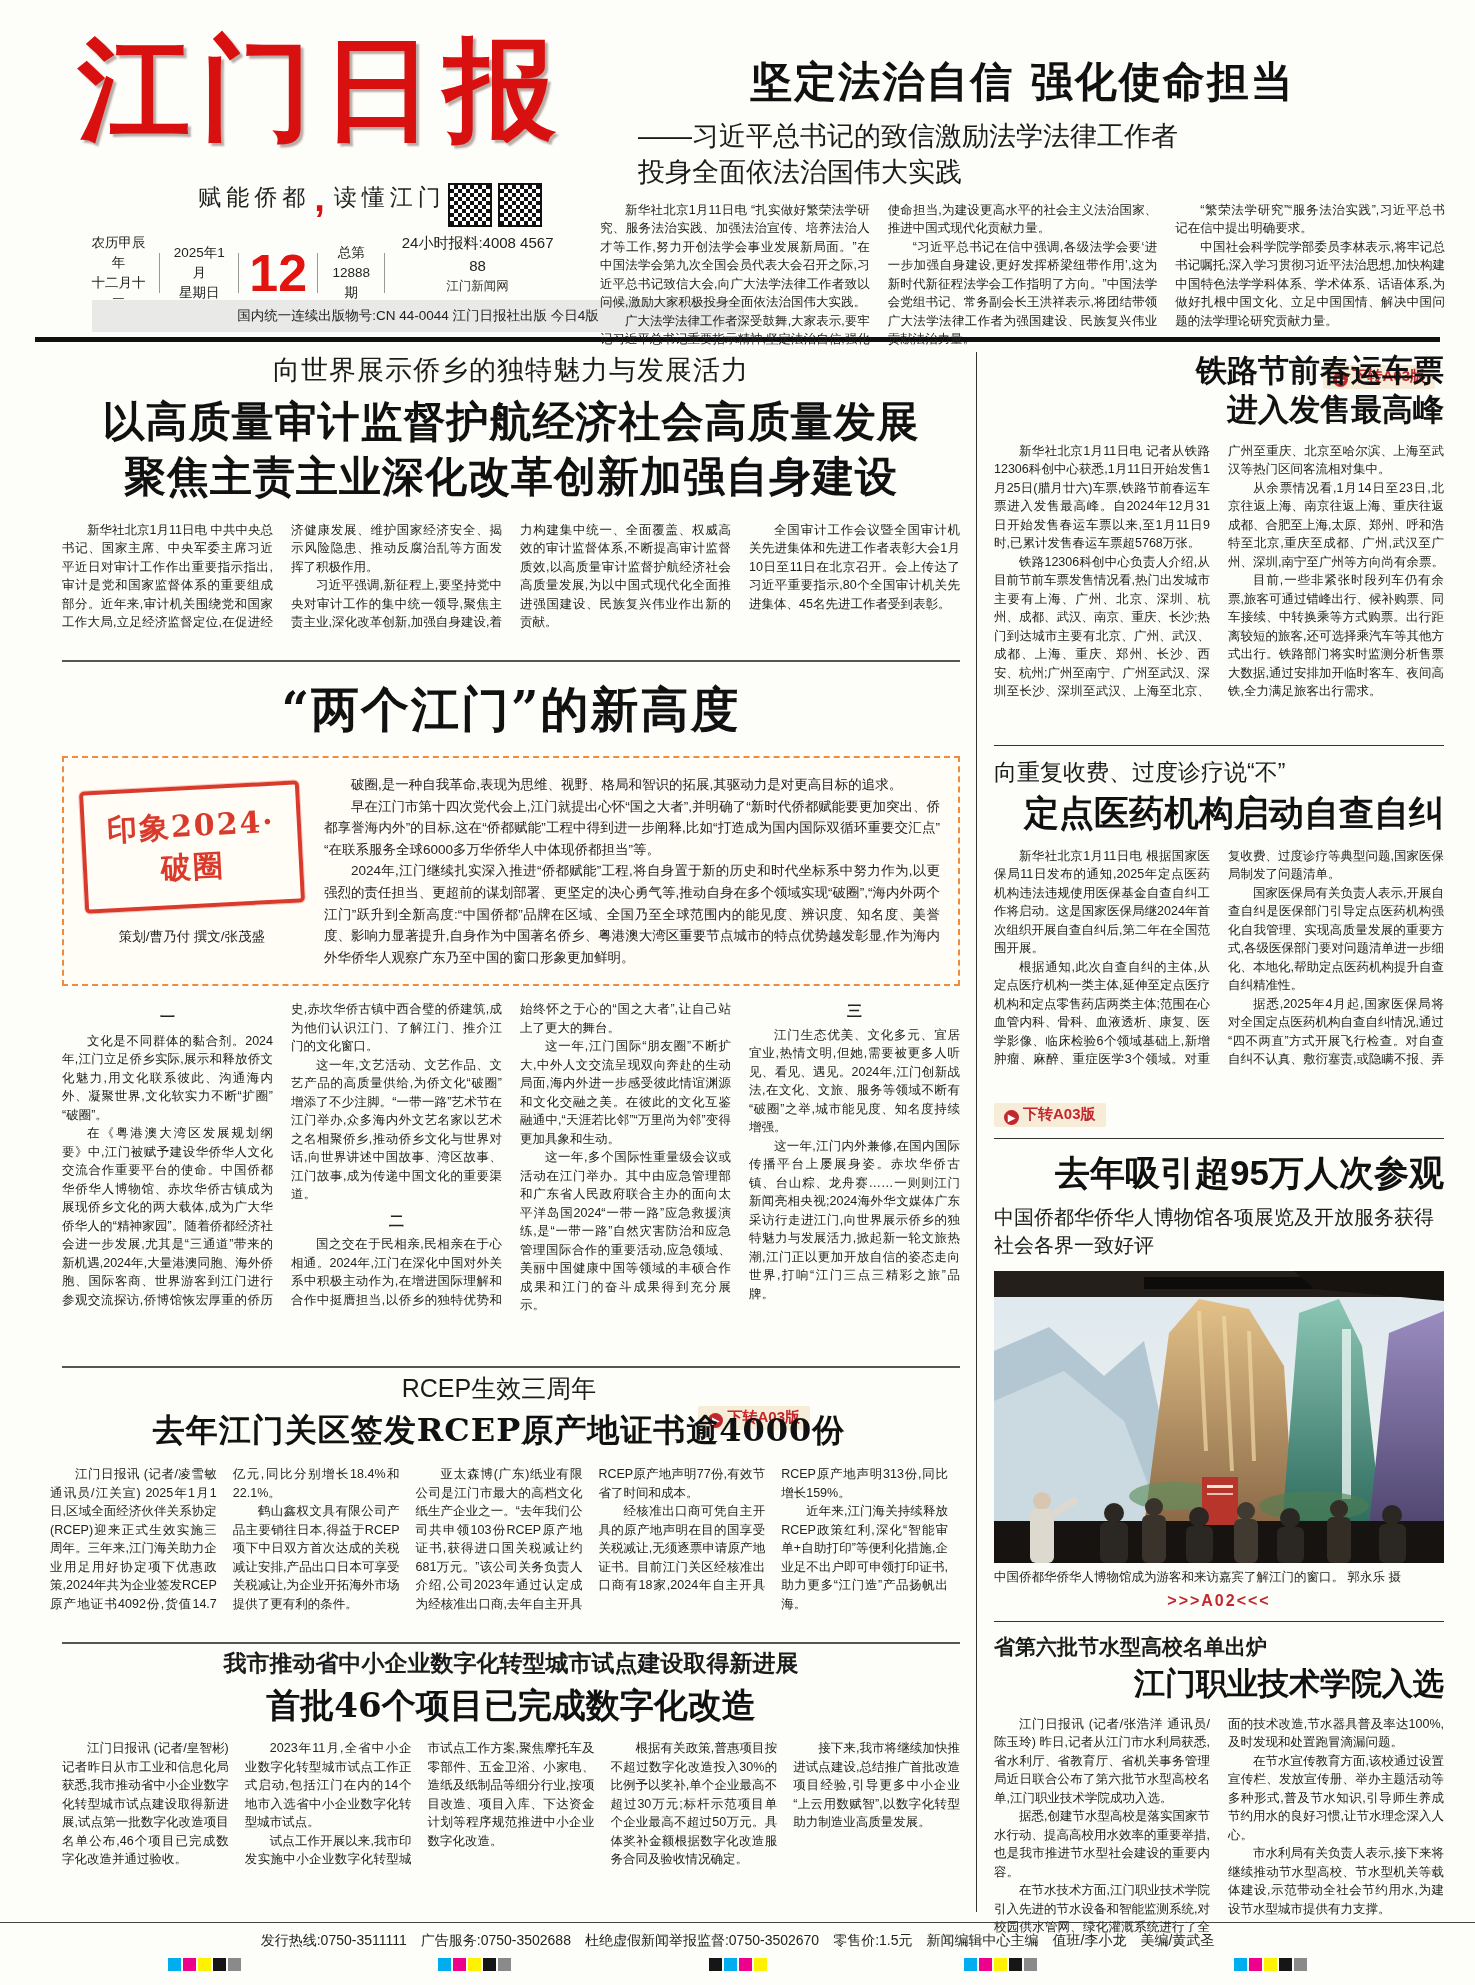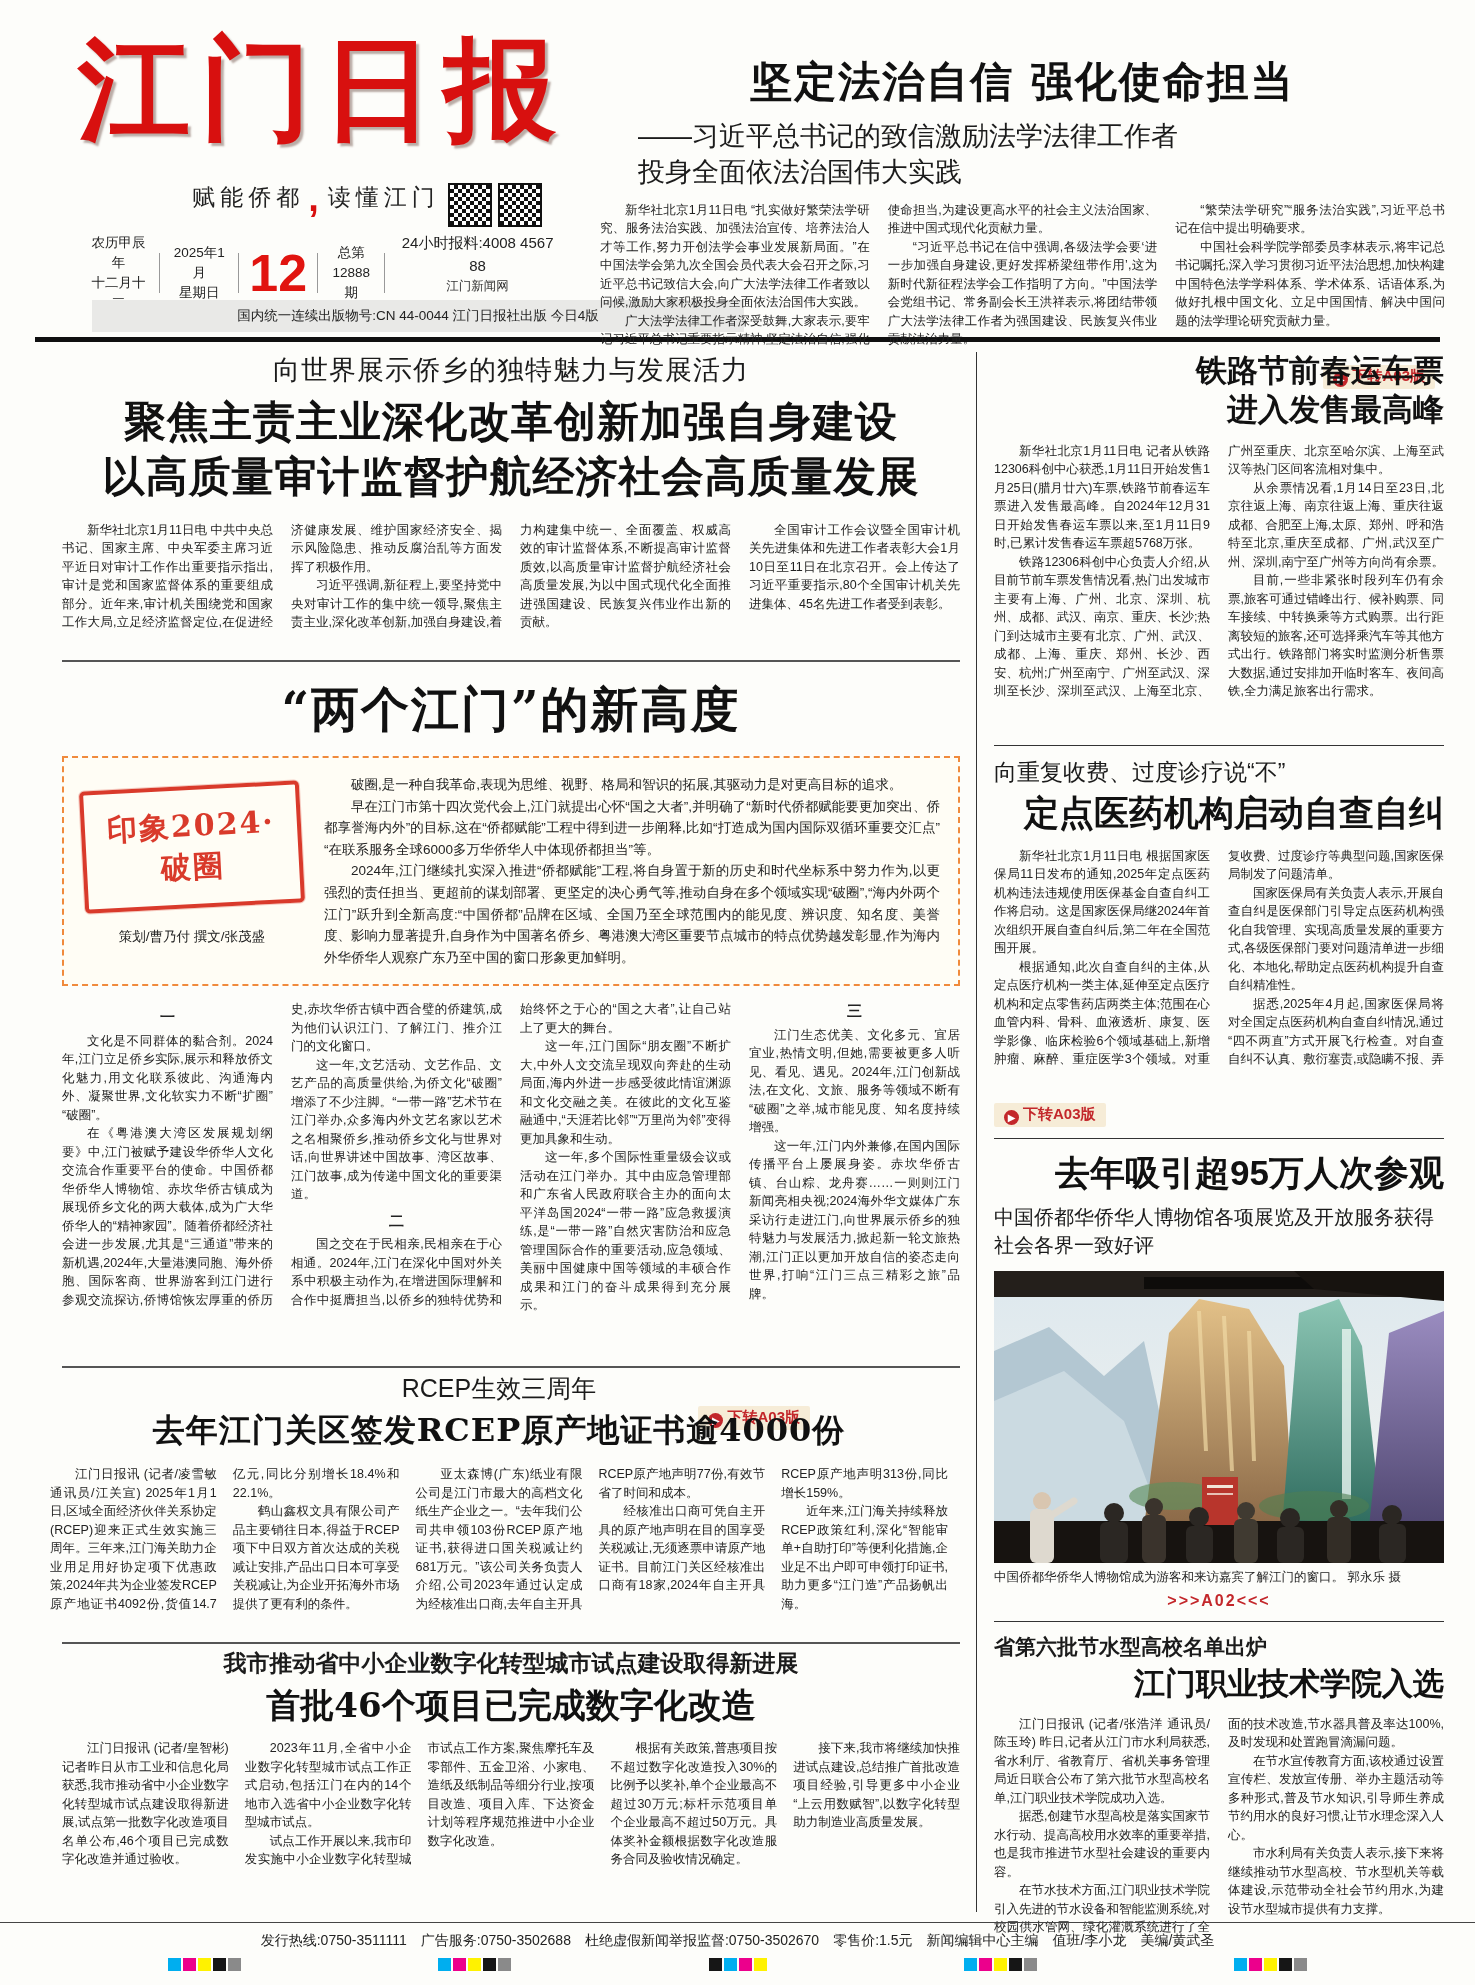--- a/index.html
+++ b/index.html
@@ -5,21 +5,21 @@
   html,body{margin:0;padding:0;background:#e8e8e4;}
   #page{position:relative;width:1475px;height:1985px;background:#fdfdfa;margin:0 auto;
         font-family:"Liberation Sans","DejaVu Sans",sans-serif;color:#1b1b1b;overflow:hidden;}
   .serif{font-family:"DejaVu Serif","Liberation Serif",serif;}
 
   
   .logo{position:absolute;left:76px;top:14px;width:492px;height:162px;
         font-family:"DejaVu Serif","Liberation Serif",serif;font-weight:900;font-size:112px;
         line-height:150px;color:#d8100f;letter-spacing:10px;text-align:center;
         text-shadow:3px 3px 2px rgba(60,20,10,.35);}
-  .slogan{position:absolute;left:70px;top:182px;width:492px;text-align:center;font-size:23px;
+  .slogan{position:absolute;left:76px;top:182px;width:492px;text-align:center;font-size:23px;
           letter-spacing:5px;color:#222;}
   .slogan .mark{color:#d8100f;font-weight:900;font-size:38px;vertical-align:-6px;line-height:0;padding:0 4px;}
   .inforow{position:absolute;left:78px;top:232px;width:492px;display:flex;align-items:center;}
   .inforow .cell{padding:0 10px;text-align:center;font-size:13.5px;line-height:1.5;color:#222;}
   .inforow .sep{width:1px;height:40px;background:#999;}
   .daynum{font-size:52px;font-weight:900;color:#e1140f;line-height:1;padding:0 10px;}
   .hotline .l1{font-size:15px;}
   .hotline .l2{font-size:12.5px;color:#333;}
   .qrs{position:absolute;left:448px;top:183px;display:flex;gap:6px;}
   .qr{width:40px;height:40px;border:2px solid #111;background:
@@ -158,22 +158,22 @@
         <p>“习近平总书记在信中强调,各级法学会要‘进一步加强自身建设,更好发挥桥梁纽带作用’,这为新时代新征程法学会工作指明了方向。”中国法学会党组书记、常务副会长王洪祥表示,将团结带领广大法学法律工作者为强国建设、民族复兴伟业贡献法治力量。</p>
         <p>“繁荣法学研究”“服务法治实践”,习近平总书记在信中提出明确要求。</p>
         <p>中国社会科学院学部委员李林表示,将牢记总书记嘱托,深入学习贯彻习近平法治思想,加快构建中国特色法学学科体系、学术体系、话语体系,为做好扎根中国文化、立足中国国情、解决中国问题的法学理论研究贡献力量。</p>
       </div>
     <div class="jumprow"><span class="jump"><span class="play">▶</span><span>下转A03版</span></span></div>
   </div>
 
   <div class="main-story">
     <div class="kicker">向世界展示侨乡的独特魅力与发展活力</div>
     <div class="headline serif">
+      <div>以高质量审计监督护航经济社会高质量发展</div>
       <div>聚焦主责主业深化改革创新加强自身建设</div>
-      <div>以高质量审计监督护航经济社会高质量发展</div>
     </div>
     <div class="cols c4">
         <p>新华社北京1月11日电 中共中央总书记、国家主席、中央军委主席习近平近日对审计工作作出重要指示指出,审计是党和国家监督体系的重要组成部分。近年来,审计机关围绕党和国家工作大局,立足经济监督定位,在促进经济健康发展、维护国家经济安全、揭示风险隐患、推动反腐治乱等方面发挥了积极作用。</p>
         <p>习近平强调,新征程上,要坚持党中央对审计工作的集中统一领导,聚焦主责主业,深化改革创新,加强自身建设,着力构建集中统一、全面覆盖、权威高效的审计监督体系,不断提高审计监督质效,以高质量审计监督护航经济社会高质量发展,为以中国式现代化全面推进强国建设、民族复兴伟业作出新的贡献。</p>
         <p>全国审计工作会议暨全国审计机关先进集体和先进工作者表彰大会1月10日至11日在北京召开。会上传达了习近平重要指示,80个全国审计机关先进集体、45名先进工作者受到表彰。</p>
       </div>
   </div>
 
   <div class="rule-mid"></div>
 

